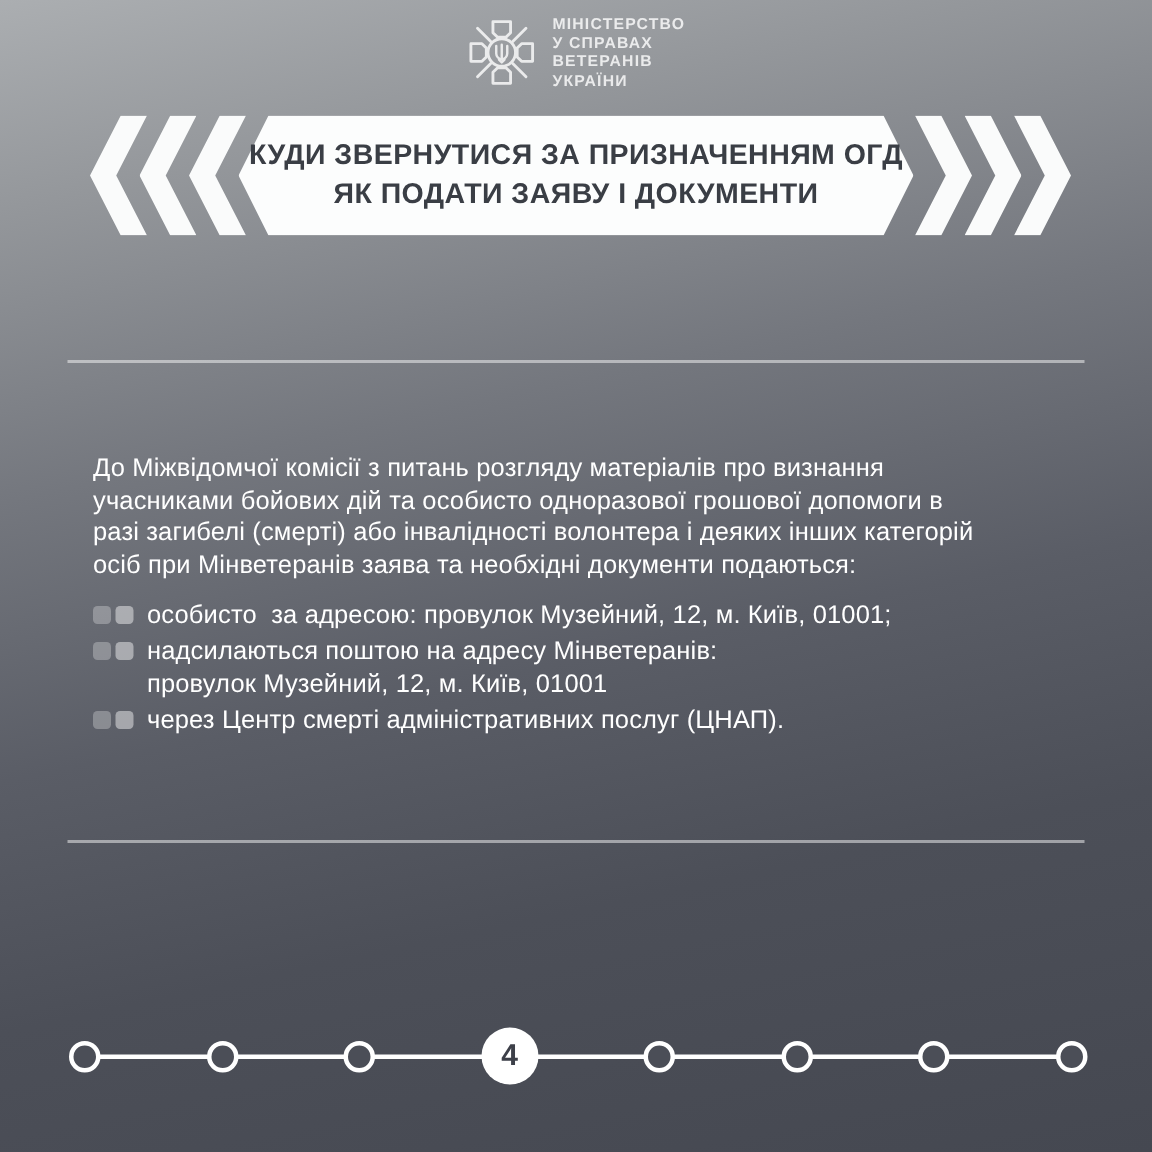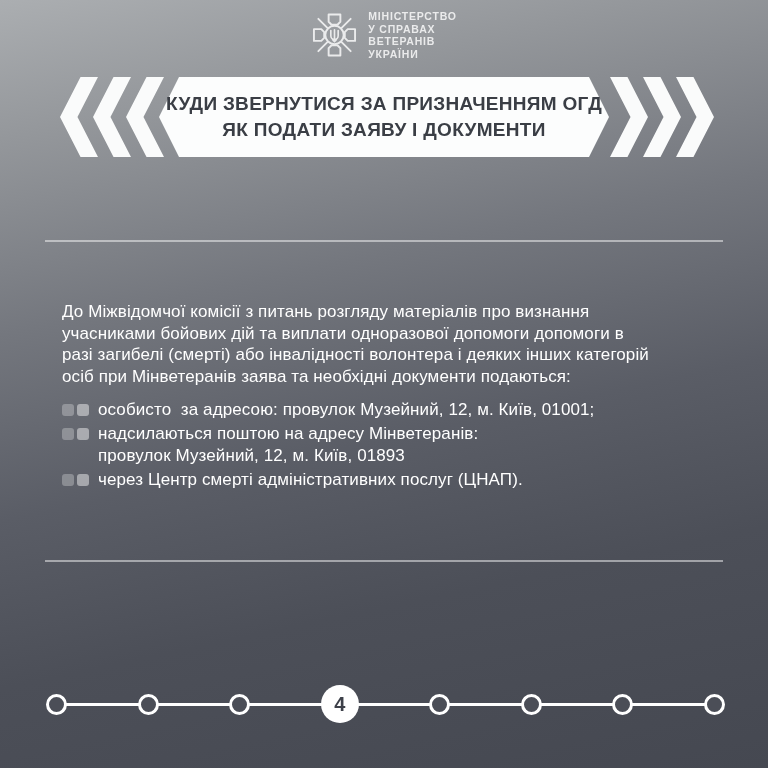--- a/index.html
+++ b/index.html
@@ -91,21 +91,21 @@
     <div class="banner-title">
       <div>КУДИ ЗВЕРНУТИСЯ ЗА ПРИЗНАЧЕННЯМ ОГД</div>
       <div>ЯК ПОДАТИ ЗАЯВУ І ДОКУМЕНТИ</div>
     </div>
   </div>
 
   <div class="divider divider-1"></div>
 
   <div class="intro">
     <div>До Міжвідомчої комісії з питань розгляду матеріалів про визнання</div>
-    <div>учасниками бойових дій та виплати одноразової допомоги допомоги в</div>
+    <div>учасниками бойових дій та особисто одноразової грошової допомоги в</div>
     <div>разі загибелі (смерті) або інвалідності волонтера і деяких інших категорій</div>
     <div>осіб при Мінветеранів заява та необхідні документи подаються:</div>
   </div>
 
   <div class="bullets">
     <div class="bullet-item">
       <span class="bullet-marker">
           <span class="sq sq1"></span>
           <span class="sq sq2"></span>
         </span>
@@ -113,21 +113,21 @@
         <div>особисто  за адресою: провулок Музейний, 12, м. Київ, 01001;</div>
       </div>
     </div>
     <div class="bullet-item">
       <span class="bullet-marker">
           <span class="sq sq1"></span>
           <span class="sq sq2"></span>
         </span>
       <div class="bullet-text">
         <div>надсилаються поштою на адресу Мінветеранів:</div>
-        <div>провулок Музейний, 12, м. Київ, 01893</div>
+        <div>провулок Музейний, 12, м. Київ, 01001</div>
       </div>
     </div>
     <div class="bullet-item">
       <span class="bullet-marker">
           <span class="sq sq1"></span>
           <span class="sq sq2"></span>
         </span>
       <div class="bullet-text">
         <div>через Центр смерті адміністративних послуг (ЦНАП).</div>
       </div>

